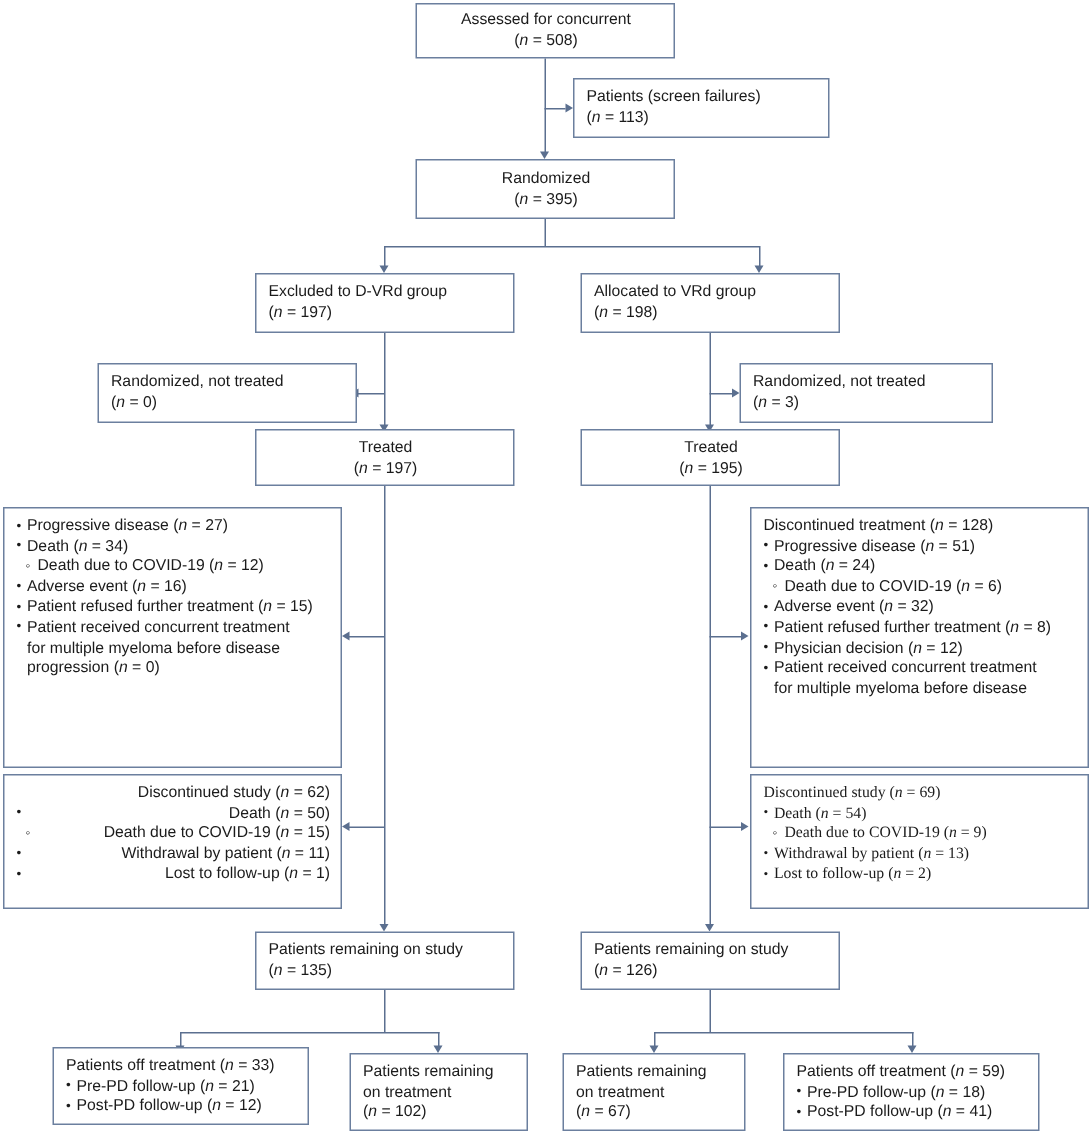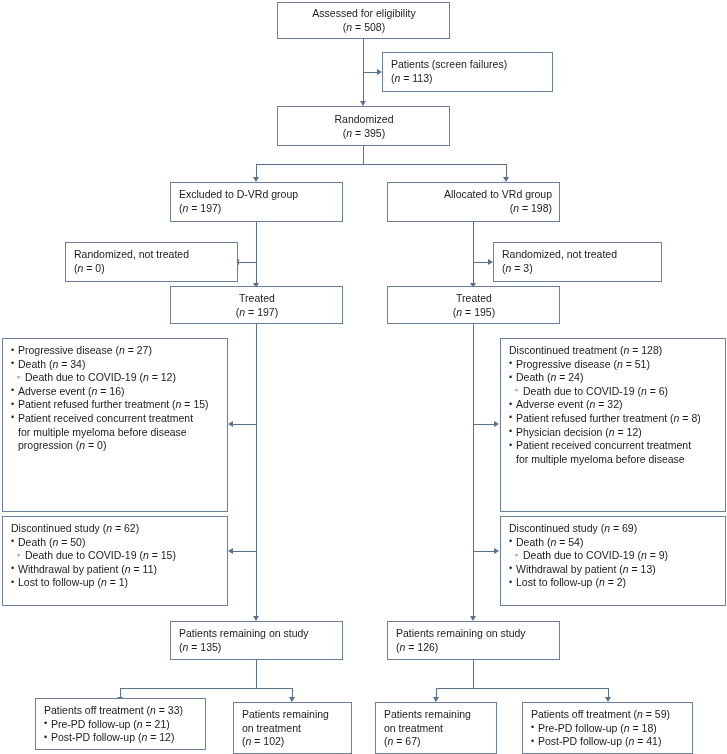--- a/index.html
+++ b/index.html
@@ -97,21 +97,21 @@
     border-bottom: 3.2px solid transparent;
     border-right: 5px solid #5b6f8f;
   }
 </style>
 </head>
 <body>
 
 <div id="canvas">
 
   <div class="box center" style="left:277px; top:2px; width:173px; height:37px;">
-    <div class="line">Assessed for eligibility</div>
+    <div class="line">Assessed for concurrent</div>
     <div class="line">(<em class="n">n</em> = 508)</div>
   </div>
 
   <div class="vline" style="left:363px; top:39px; height:64px;"></div>
   <div class="arrow-down" style="left:359.8px; top:101px;"></div>
 
   <div class="hline" style="left:363px; top:72px; width:14px;"></div>
   <div class="arrow-right" style="left:377px; top:68.8px;"></div>
 
   <div class="box" style="left:382px; top:52px; width:171px; height:40px;">
@@ -129,21 +129,21 @@
   <div class="vline" style="left:256px; top:164px; height:15px;"></div>
   <div class="arrow-down" style="left:252.8px; top:177px;"></div>
   <div class="vline" style="left:506px; top:164px; height:15px;"></div>
   <div class="arrow-down" style="left:502.8px; top:177px;"></div>
 
   <div class="box" style="left:170px; top:182px; width:173px; height:40px;">
     <div class="line">Excluded to D-VRd group</div>
     <div class="line">(<em class="n">n</em> = 197)</div>
   </div>
 
-  <div class="box" style="left:387px; top:182px; width:173px; height:40px;text-align:right;">
+  <div class="box" style="left:387px; top:182px; width:173px; height:40px;">
     <div class="line">Allocated to VRd group</div>
     <div class="line">(<em class="n">n</em> = 198)</div>
   </div>
 
   <div class="vline" style="left:256px; top:222px; height:63px;"></div>
   <div class="arrow-down" style="left:252.8px; top:283px;"></div>
   <div class="hline" style="left:238px; top:262px; width:18px;"></div>
   <div class="arrow-left" style="left:234px; top:258.8px;"></div>
 
   <div class="box" style="left:65px; top:242px; width:173px; height:40px;">
@@ -205,29 +205,29 @@
     <div class="bullet">Progressive disease (<em class="n">n</em> = 51)</div>
     <div class="bullet">Death (<em class="n">n</em> = 24)</div>
     <div class="subbullet">Death due to COVID-19 (<em class="n">n</em> = 6)</div>
     <div class="bullet">Adverse event (<em class="n">n</em> = 32)</div>
     <div class="bullet">Patient refused further treatment (<em class="n">n</em> = 8)</div>
     <div class="bullet">Physician decision (<em class="n">n</em> = 12)</div>
     <div class="bullet">Patient received concurrent treatment</div>
     <div class="cont">for multiple myeloma before disease</div>
   </div>
 
-  <div class="box" style="left:2px; top:516px; width:226px; height:90px;">
+  <div class="box" style="left:2px; top:516px; width:226px; height:90px;text-align:right;">
     <div class="line">Discontinued study (<em class="n">n</em> = 62)</div>
     <div class="bullet">Death (<em class="n">n</em> = 50)</div>
     <div class="subbullet">Death due to COVID-19 (<em class="n">n</em> = 15)</div>
     <div class="bullet">Withdrawal by patient (<em class="n">n</em> = 11)</div>
     <div class="bullet">Lost to follow-up (<em class="n">n</em> = 1)</div>
   </div>
 
-  <div class="box" style="left:500px; top:516px; width:226px; height:90px;">
+  <div class="box" style="left:500px; top:516px; width:226px; height:90px;font-family:Liberation Serif, serif;">
     <div class="line">Discontinued study (<em class="n">n</em> = 69)</div>
     <div class="bullet">Death (<em class="n">n</em> = 54)</div>
     <div class="subbullet">Death due to COVID-19 (<em class="n">n</em> = 9)</div>
     <div class="bullet">Withdrawal by patient (<em class="n">n</em> = 13)</div>
     <div class="bullet">Lost to follow-up (<em class="n">n</em> = 2)</div>
   </div>
 
   <div class="box" style="left:170px; top:621px; width:173px; height:39px;">
     <div class="line">Patients remaining on study</div>
     <div class="line">(<em class="n">n</em> = 135)</div>

